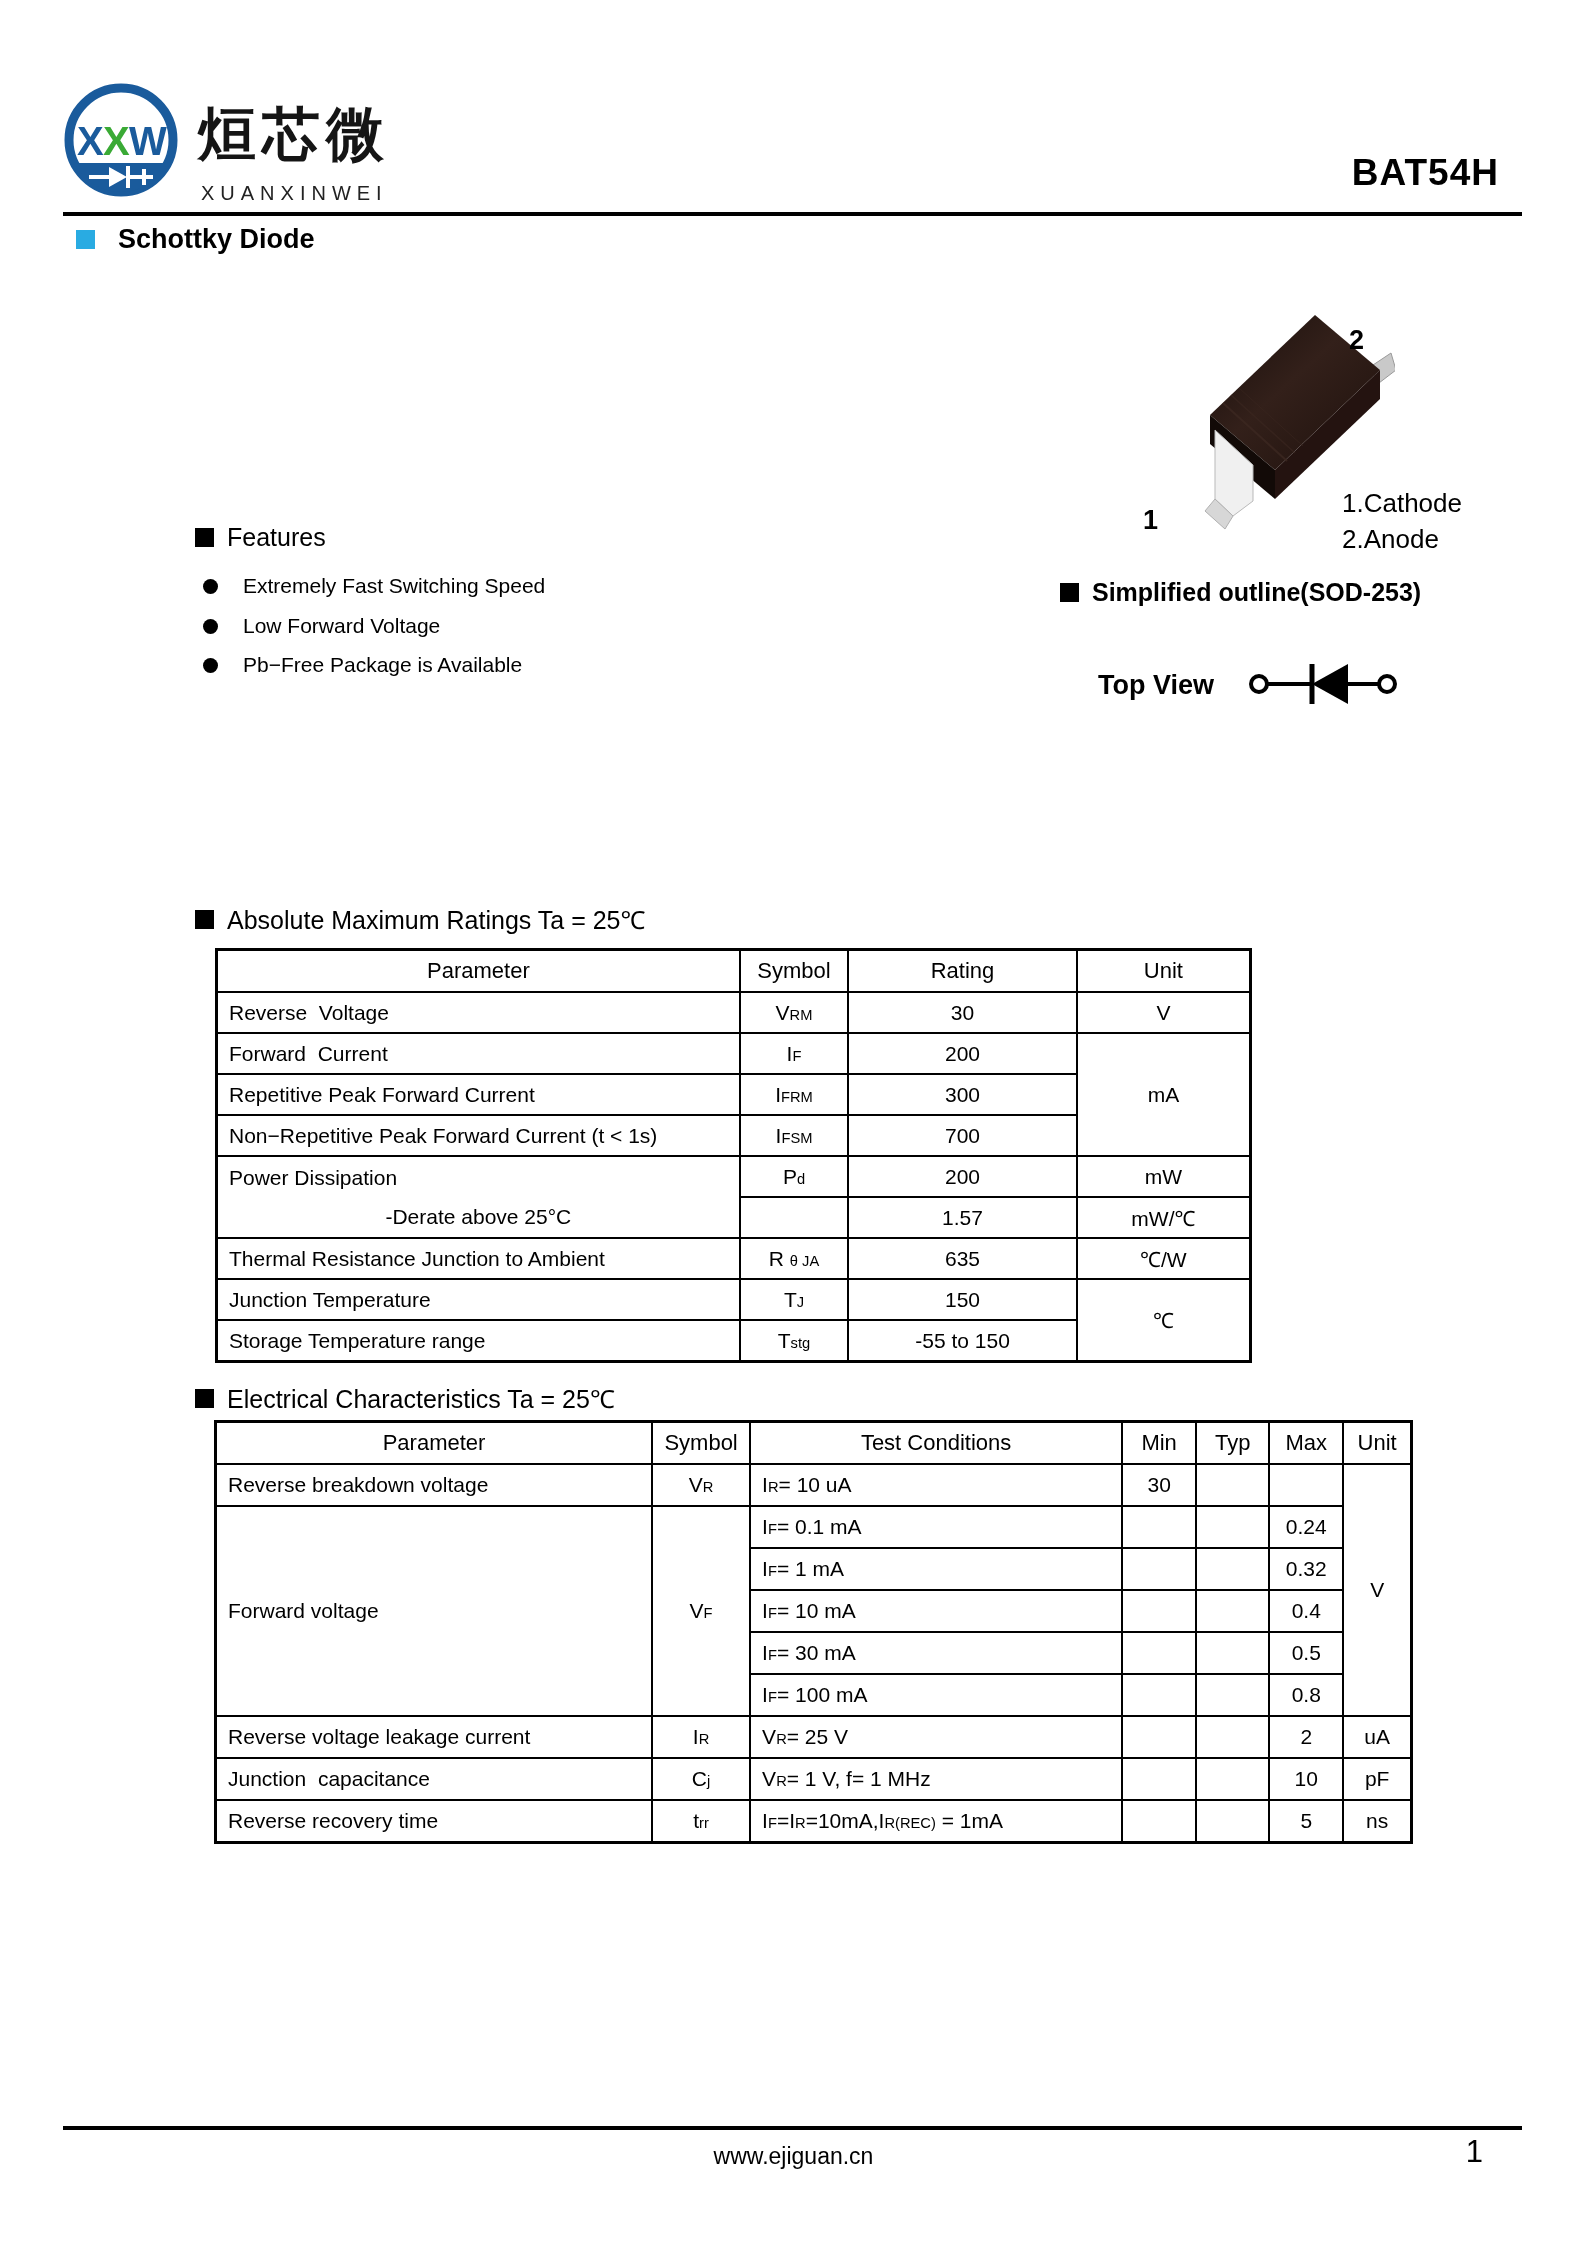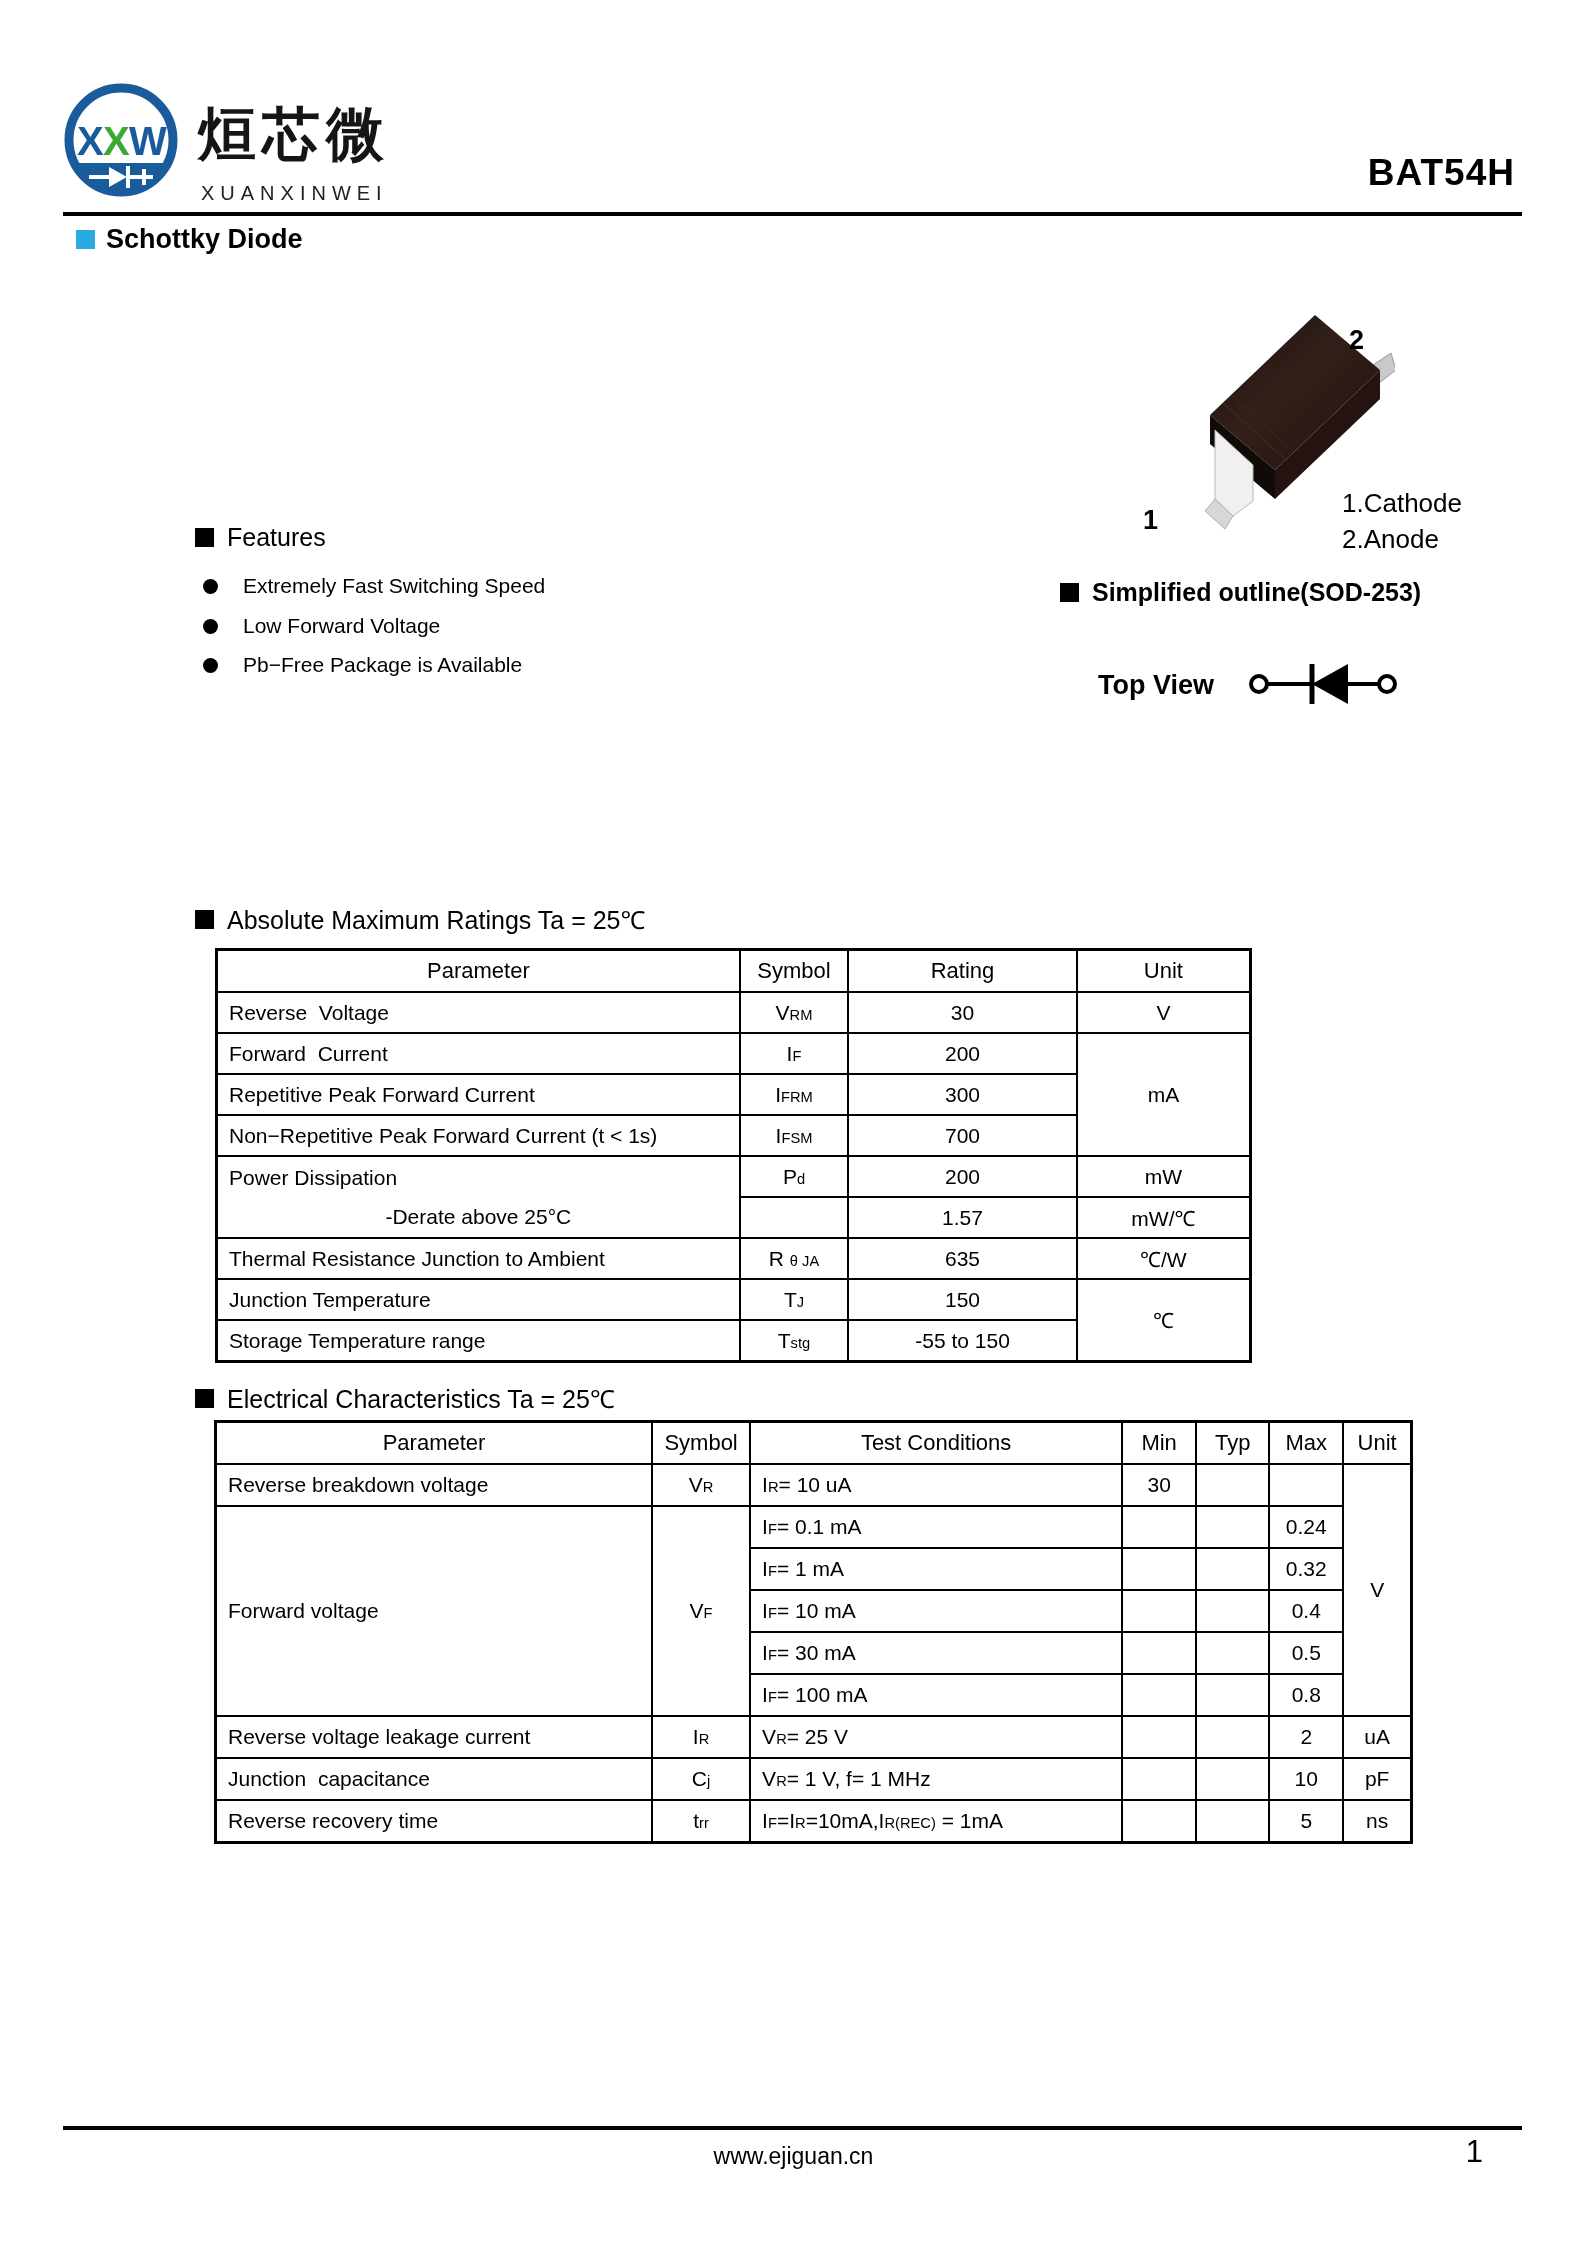--- a/index.html
+++ b/index.html
@@ -2,24 +2,24 @@
 <html><head>
 <meta charset="utf-8">
 <style>
   html,body{margin:0;padding:0;background:#888;}
   .page{position:relative;width:1587px;height:2245px;background:#fff;
         font-family:"Liberation Sans",sans-serif;color:#000;overflow:hidden;margin:0 auto;}
   .abs{position:absolute;}
 
   
   .rule{position:absolute;left:63px;width:1459px;height:4px;background:#000;}
-  .part-number{top:152px;right:72px;font-size:37px;font-weight:bold;letter-spacing:1px;}
+  .part-number{top:152px;right:88px;font-size:37px;font-weight:bold;letter-spacing:1px;}
   .cn-name{left:198px;top:96px;font-size:58px;font-weight:bold;letter-spacing:6px;color:#151515;}
   .en-name{left:201px;top:182px;font-size:20px;letter-spacing:6px;color:#222;}
-  .subtitle{left:76px;top:224px;display:flex;align-items:center;gap:11px;font-size:27px;font-weight:bold;}
+  .subtitle{left:76px;top:224px;display:flex;align-items:center;gap:23px;font-size:27px;font-weight:bold;}
   .sq{width:19px;height:19px;background:#000;flex:0 0 auto;}
   .sq.cyan{background:#29abe2;}
 
   
   .sec{position:absolute;display:flex;align-items:center;gap:13px;font-size:25px;}
   .sec.bold{font-weight:bold;}
 
   
   .feat-item{position:absolute;display:flex;align-items:center;gap:25px;font-size:21px;}
   .dot{width:15px;height:15px;border-radius:50%;background:#000;flex:0 0 auto;}

